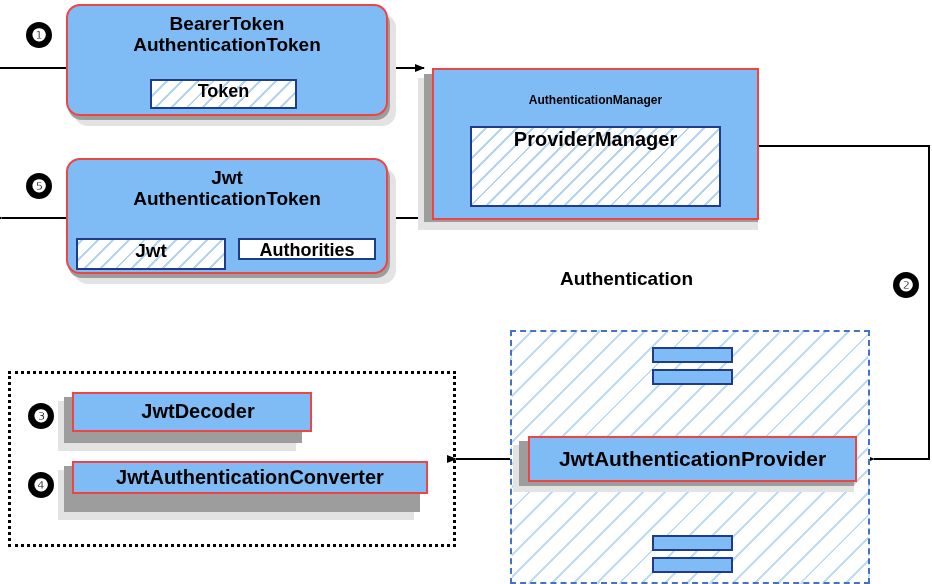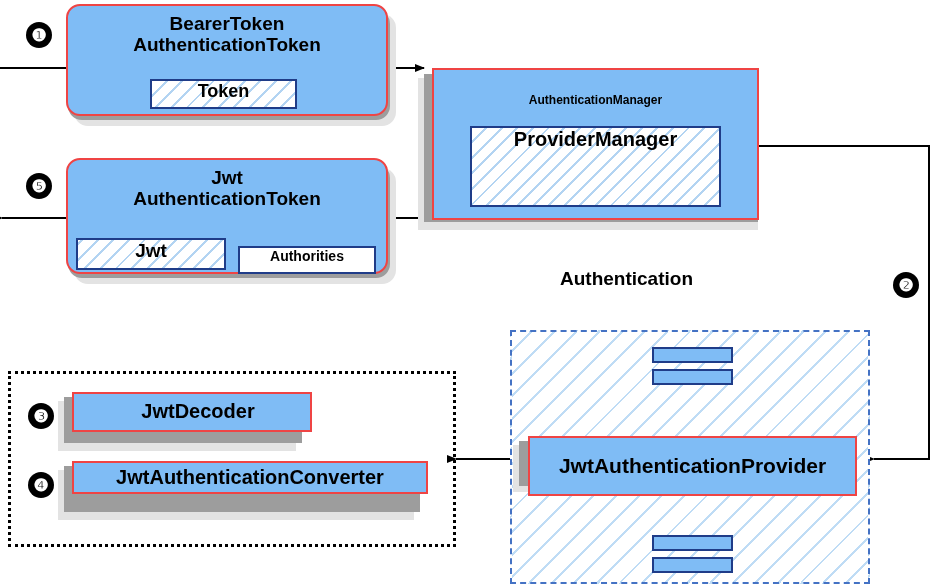--- a/index.html
+++ b/index.html
@@ -215,21 +215,21 @@
   <div class="shadow rounded" style="left:68px; top:164px; width:322px; height:114px;"></div>
   <div class="node rounded" style="left:66px; top:158px; width:322px; height:116px;">
     <div class="node-title" style="top:8px; font-size:19px;">
       <div>Jwt</div>
       <div>AuthenticationToken</div>
     </div>
   </div>
   <div class="slot hatched" style="left:76px; top:238px; width:150px; height:32px; font-size:19px;">
     <span>Jwt</span>
   </div>
-  <div class="slot" style="left:238px; top:238px; width:138px; height:28px; font-size:14px;margin-top:8px;">
+  <div class="slot" style="left:238px; top:238px; width:138px; height:22px; font-size:18px;">
     <span>Authorities</span>
   </div>
 
   <div class="shadow soft" style="left:418px; top:78px; width:340px; height:152px;"></div>
   <div class="shadow" style="left:424px; top:74px; width:334px; height:148px;"></div>
   <div class="node" style="left:432px; top:68px; width:327px; height:152px;">
     <div class="node-title" style="top:24px; font-size:12px;">AuthenticationManager</div>
   </div>
   <div class="slot hatched" style="left:470px; top:126px; width:251px; height:81px; font-size:20px;">
     <span>ProviderManager</span>
@@ -239,21 +239,21 @@
     <div>Authentication</div>
   </div>
 
   <div class="dashed-group" style="left:510px; top:330px; width:360px; height:254px;"></div>
 
   <div class="mini-bar" style="left:652px; top:347px; width:81px; height:16px;"></div>
   <div class="mini-bar" style="left:652px; top:369px; width:81px; height:16px;"></div>
 
   <div class="shadow soft" style="left:513px; top:445px; width:341px; height:47px;"></div>
   <div class="shadow" style="left:519px; top:441px; width:335px; height:45px;"></div>
-  <div class="node" style="left:528px; top:436px; width:329px; height:60px; font-size:21px;">
+  <div class="node" style="left:528px; top:436px; width:329px; height:46px; font-size:21px;">
     <span>JwtAuthenticationProvider</span>
   </div>
 
   <div class="mini-bar" style="left:652px; top:535px; width:81px; height:16px;"></div>
   <div class="mini-bar" style="left:652px; top:557px; width:81px; height:16px;"></div>
 
   <div class="dotted-group" style="left:8px; top:371px; width:448px; height:176px;"></div>
 
   <div class="shadow soft" style="left:58px; top:401px; width:238px; height:50px;"></div>
   <div class="shadow" style="left:64px; top:397px; width:238px; height:46px;"></div>

